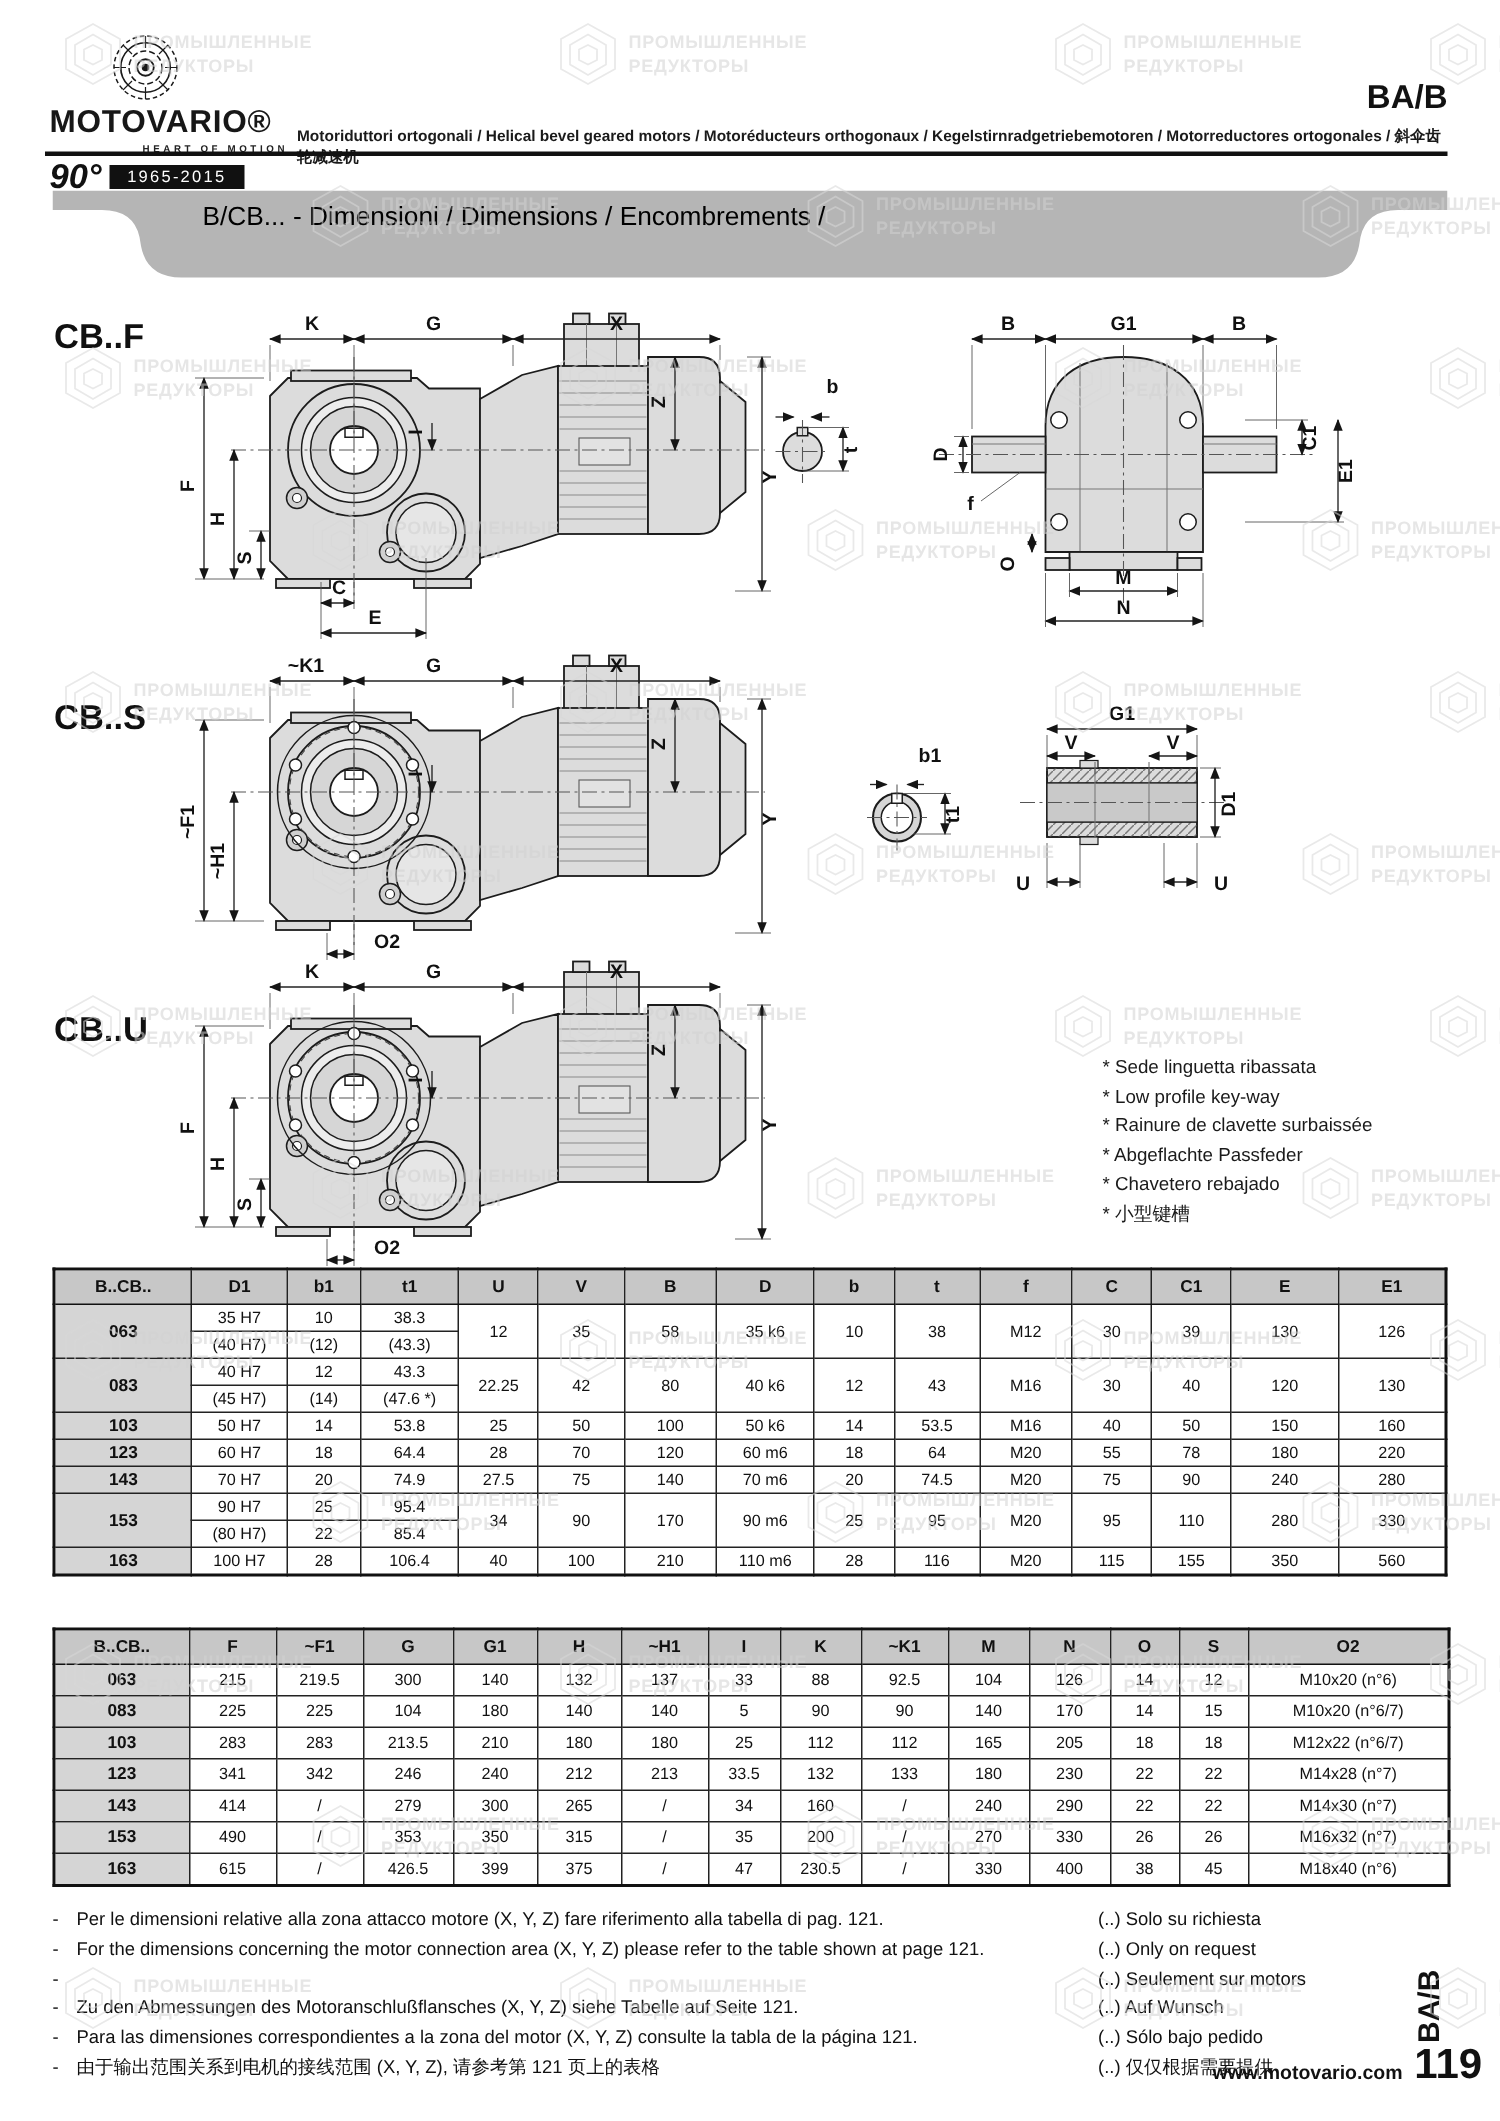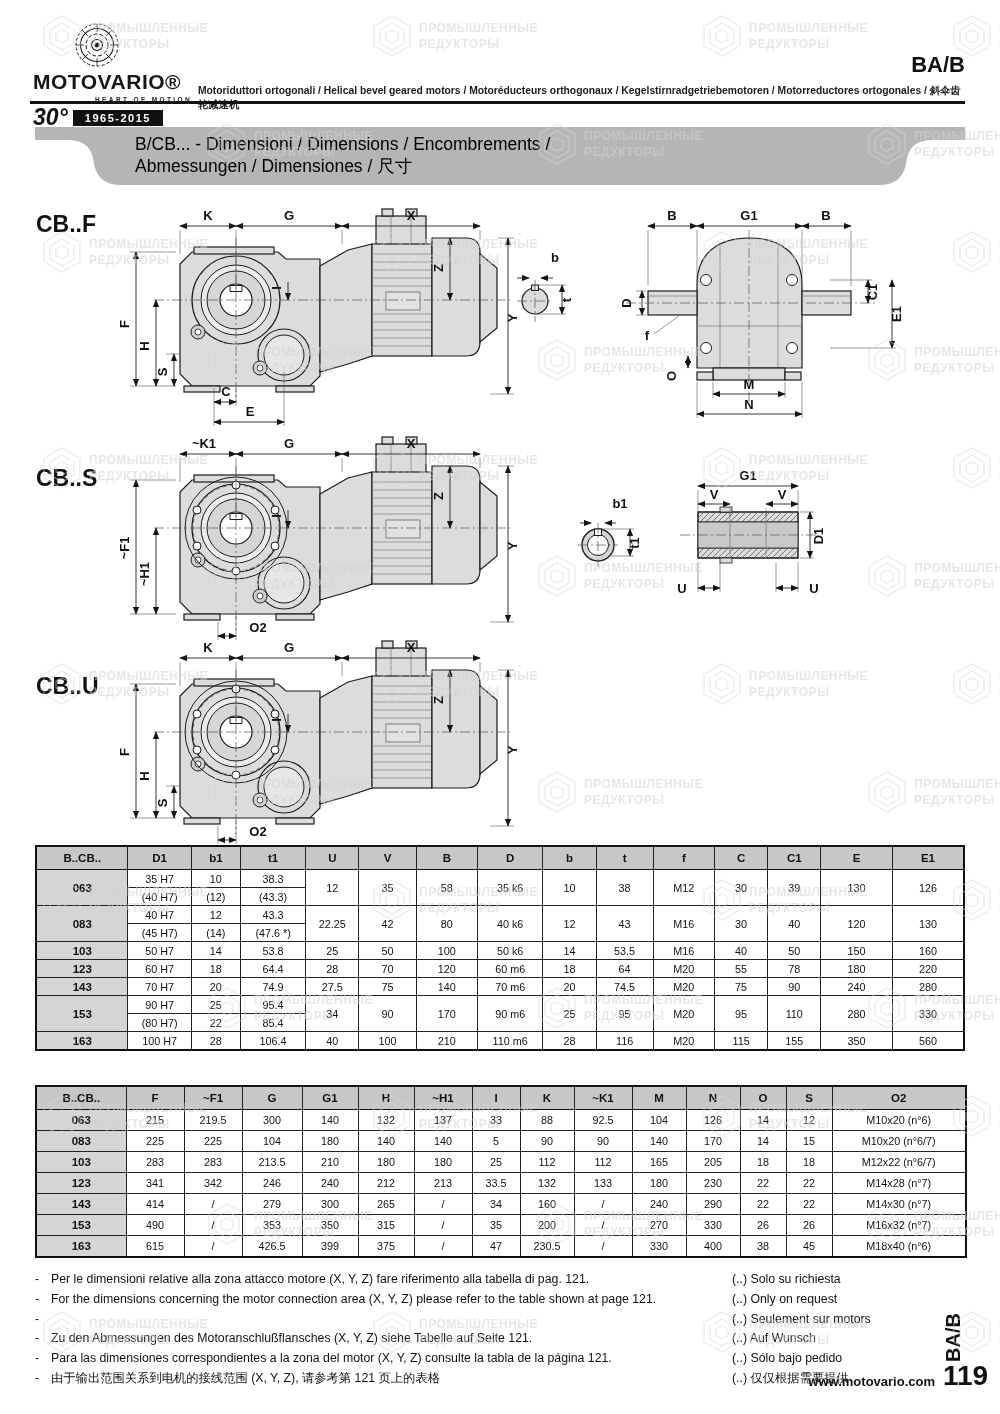--- a/index.html
+++ b/index.html
@@ -7,21 +7,21 @@
         font-family:"Liberation Sans",sans-serif;color:#111;}
   
   .wm{position:absolute;display:flex;align-items:center;gap:5px;z-index:9;pointer-events:none;opacity:.55;}
   .wm .wm-text{font-weight:bold;font-size:12px;line-height:16px;color:#d2d2d2;letter-spacing:.5px;white-space:nowrap;}
   
   .rosette{position:absolute;left:66px;top:20px;}
   .brand{position:absolute;left:33px;top:70px;font-size:21px;font-weight:bold;letter-spacing:.5px;color:#171717;}
   .tagline{position:absolute;left:95px;top:96px;font-size:6.5px;font-weight:bold;letter-spacing:2.4px;color:#222;}
   .anniv{position:absolute;left:33px;top:104px;display:flex;align-items:center;gap:5px;}
   .anniv .num{font-size:23px;font-weight:900;font-style:italic;color:#111;}
-  .anniv .badge{background:#111;color:#fff;font-size:11px;font-weight:bold;letter-spacing:1.5px;padding:2px 12px;}
+  .anniv .badge{background:#111;color:#fff;font-size:11px;font-weight:normal;letter-spacing:1.5px;padding:2px 12px;}
   .series-top{position:absolute;left:870px;top:52px;width:95px;text-align:right;font-size:22px;font-weight:900;}
   .subtitle{position:absolute;left:198px;top:84px;width:770px;font-size:10.3px;font-weight:bold;color:#1a1a1a;}
   .hrule{position:absolute;left:30px;top:101px;width:935px;height:2.5px;background:#111;}
   
   .banner-svg{position:absolute;left:35px;top:127px;}
   .banner-text{position:absolute;left:135px;top:133px;width:730px;text-align:left;
                font-size:17.5px;font-weight:normal;color:#000000;line-height:22px;z-index:2;}
   
   .drawings{position:absolute;left:30px;top:196px;z-index:1;}
   .hs{fill:#dcdcdc;stroke:#1c1c1c;stroke-width:1.2;}
@@ -663,33 +663,32 @@
       <circle cx="31" cy="25" r="16.5" stroke-width="1.1"></circle>
       <circle cx="31" cy="25" r="11" stroke-width="1" stroke-dasharray="4 2"></circle>
       <circle cx="31" cy="25" r="5.5" stroke-width="1.2"></circle>
       <circle cx="31" cy="25" r="2" fill="#1a1a1a"></circle>
       <path stroke-width=".8" d="M31,4 V12 M31,38 V46 M10,25 H18 M44,25 H52 M16,10 l6,6 M40,34 l6,6 M46,10 l-6,6 M22,34 l-6,6"></path>
     </g>
   </svg>
   <div class="brand">MOTOVARIO®</div>
   <div class="tagline">HEART OF MOTION</div>
   <div class="anniv">
-    <span class="num">30°</span>
+    <span class="num">90°</span>
     <span class="badge">1965-2015</span>
   </div>
   <div class="series-top">BA/B</div>
   <div class="subtitle">Motoriduttori ortogonali / Helical bevel geared motors / Motoréducteurs orthogonaux / Kegelstirnradgetriebemotoren / Motorreductores ortogonales / 斜伞齿轮减速机</div>
   <div class="hrule"></div>
 
   <svg class="banner-svg" width="930" height="62" viewBox="0 0 930 62">
     <path d="M0,0 H930 V13 H897 Q876,13 872,31 L871,37 Q867,58 844,58 H86 Q63,58 59,37 L58,31 Q54,13 33,13 H0 Z" fill="#b5b5b5"></path>
   </svg>
   <div class="banner-text">
     <div>B/CB... - Dimensioni / Dimensions / Encombrements /</div>
-    <div>Abmessungen / Dimensiones / 尺寸</div>
   </div>
 
   <svg class="drawings" width="940" height="650" viewBox="0 0 940 650">
     <defs>
       <marker id="ar" viewBox="0 0 10 8" refX="9" refY="4" markerWidth="9" markerHeight="7" orient="auto-start-reverse">
         <path d="M0,0 L10,4 L0,8 Z" fill="#151515"></path>
       </marker>
       <pattern id="hatch" width="6" height="6" patternUnits="userSpaceOnUse">
         <path d="M0,6 L6,0" stroke="#777" stroke-width="1"></path>
       </pattern>
@@ -964,20 +963,28 @@
         <line class="ext" x1="206" y1="624" x2="206" y2="648"></line>
           <line class="ext" x1="188" y1="630" x2="188" y2="648"></line>
         <line class="dim" x1="188" y1="644" x2="206" y2="644" marker-start="url(#ar)" marker-end="url(#ar)"></line>
         <text class="dl" x="228" y="640">O2</text>
         <line class="dim" x1="258" y1="518" x2="258" y2="536" marker-end="url(#ar)"></line>
         <text class="dl" x="251" y="524" transform="rotate(-90 251 524)">I</text>
       </g>
     </g>
   </svg>
 
+  <div class="key-notes" id="key-notes">
+      <div>* Sede linguetta ribassata</div>
+      <div>* Low profile key-way</div>
+      <div>* Rainure de clavette surbaissée</div>
+      <div>* Abgeflachte Passfeder</div>
+      <div>* Chavetero rebajado</div>
+      <div>* 小型键槽</div>
+    </div>
 
   <table id="t1">
       <colgroup>
         <col style="width: 90px;">
         <col style="width: 62px;">
         <col style="width: 48px;">
         <col style="width: 64px;">
         <col style="width: 52px;">
         <col style="width: 56px;">
         <col style="width: 60px;">

